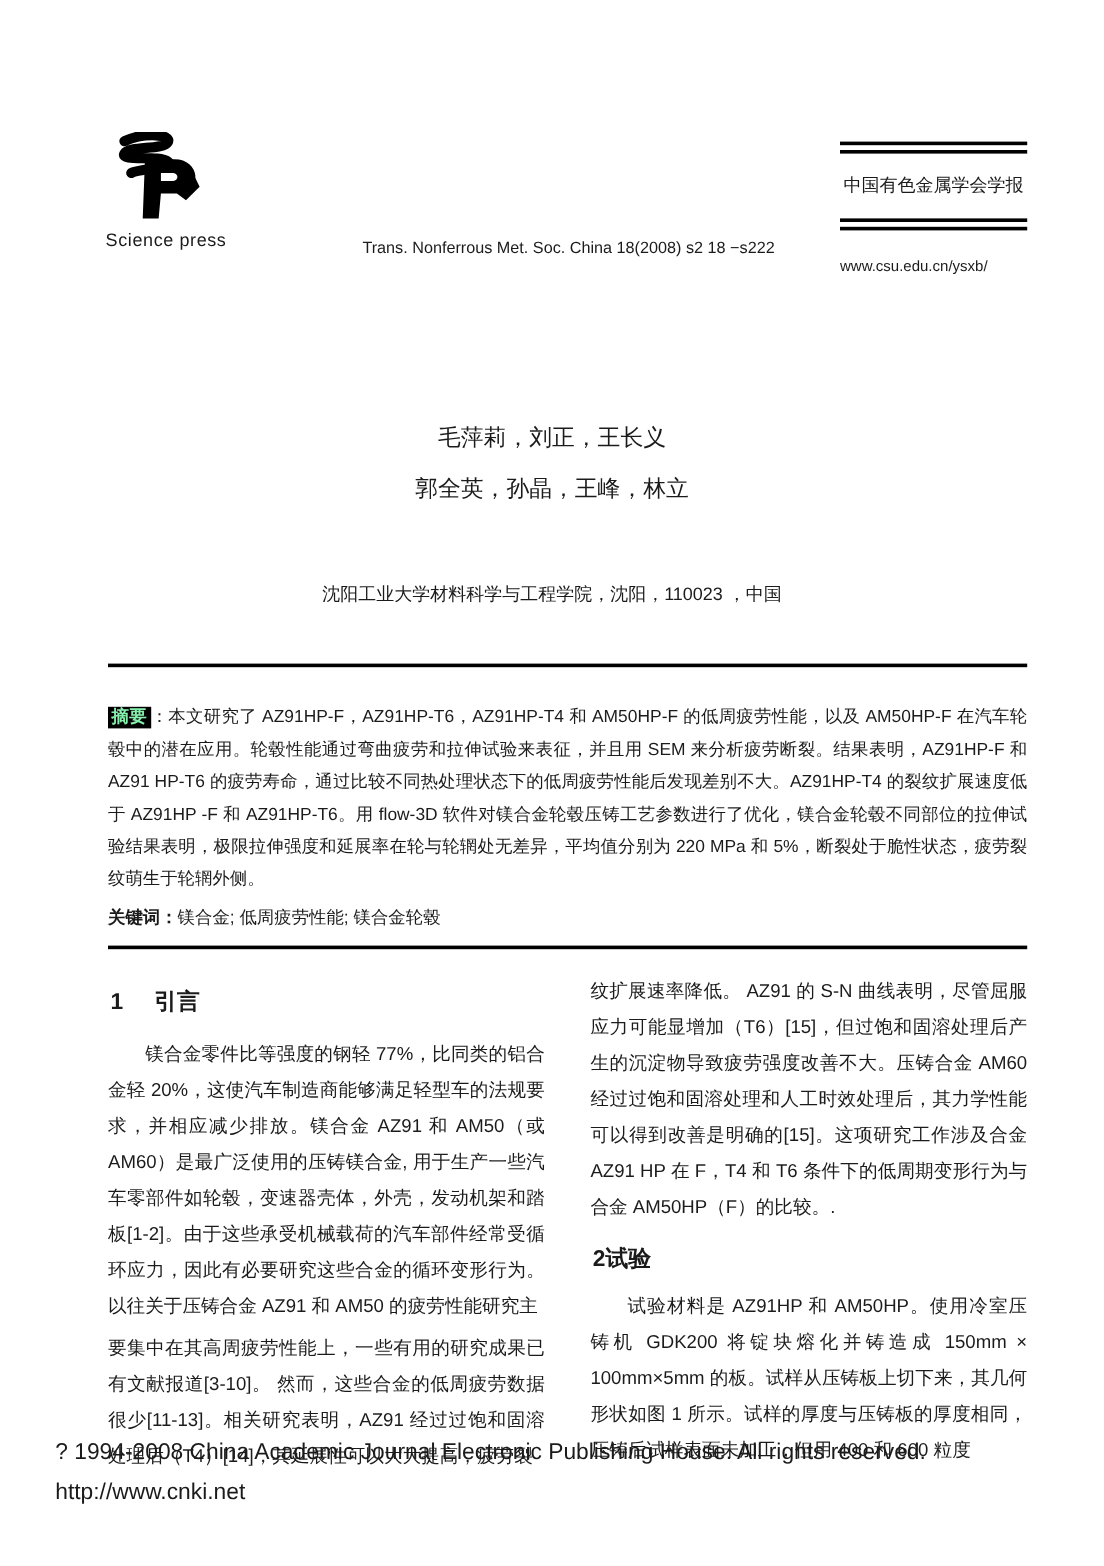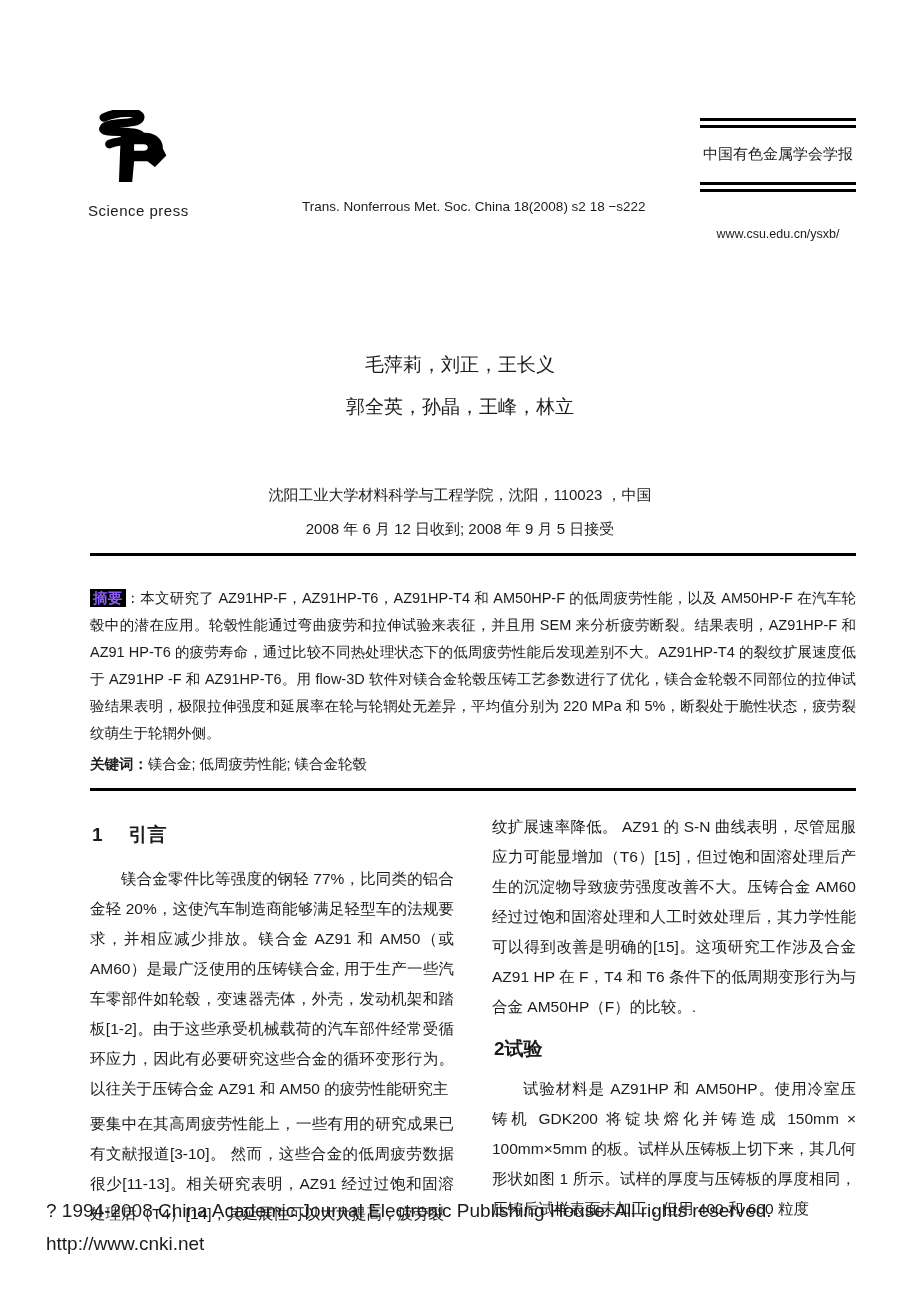--- a/index.html
+++ b/index.html
@@ -10,45 +10,45 @@
     margin:0 auto;
     background:#ffffff;
     color:#1b1b1b;
     font-family:"Liberation Sans", sans-serif;
     overflow:hidden;
   }
 
   
   .logo-block { position:absolute; left:88px; top:110px; width:120px; }
   .logo-svg { display:block; width:96px; height:74px; }
-  .publisher-name { margin-top:18px; font-size:15px; letter-spacing:0.5px; }
+  .publisher-name { margin-top:8px; font-size:15px; letter-spacing:0.5px; }
 
   .citation { position:absolute; left:278px; top:199px; font-size:13.5px;margin-left:24px; }
 
   .journal-block { position:absolute; right:64px; top:118px; width:156px; }
   .dbar { height:10px; border-top:3px solid #000; border-bottom:3px solid #000; }
   .society { margin:17px 0 18px; font-size:15px; text-align:center; white-space:nowrap; }
-  .website { margin-top:35px; font-size:12.5px; text-align:center; }
+  .website { margin-top:23px; font-size:12.5px; text-align:left; }
 
   
   .art-title { position:absolute; top:292px; left:0; right:0; text-align:center;
                font-size:23px; font-weight:bold; letter-spacing:1px; }
   .authors-1 { position:absolute; top:352px; left:0; right:0; text-align:center; font-size:19px; }
   .authors-2 { position:absolute; top:394px; left:0; right:0; text-align:center; font-size:19px; }
   .affiliation { position:absolute; top:486px; left:0; right:0; text-align:center; font-size:15px; }
   .dates { position:absolute; top:520px; left:0; right:0; text-align:center; font-size:15px; }
 
   .rule { position:absolute; left:90px; width:766px; height:3px; background:#000; }
   .rule-1 { top:553px; }
   .rule-2 { top:788px; }
 
   
   .abstract { position:absolute; top:585px; left:90px; width:766px;
               font-size:14.5px; line-height:27px; text-align:justify; }
-  .abstract-label { background:#000; color:#8b5cf6; font-weight:bold; padding:1px 3px; }
+  .abstract-label { background:#000; color:#86efac; font-weight:bold; padding:1px 3px; }
   .keywords { position:absolute; top:755px; left:90px; width:766px; font-size:14.5px; }
   .kw-label { font-weight:bold; }
 
   
   .columns { position:absolute; top:812px; left:90px; width:766px; display:flex; gap:38px; }
   .col { width:370px; }
   .sec-heading { font-size:19px; font-weight:bold; margin:10px 0 16px 2px; }
   .hsp { display:inline-block; width:26px; }
   .col p { font-size:15.5px; line-height:30px; text-align:justify; }
   .p-indent { text-indent:2em; }
@@ -78,21 +78,20 @@
   <div class="journal-block">
     <div class="dbar"></div>
     <div class="society">中国有色金属学会学报</div>
     <div class="dbar"></div>
     <div class="website">www.csu.edu.cn/ysxb/</div>
   </div>
 
   <div class="authors-1">毛萍莉，刘正，王长义</div>
   <div class="authors-2">郭全英，孙晶，王峰，林立</div>
   <div class="affiliation">沈阳工业大学材料科学与工程学院，沈阳，110023 ，中国</div>
-  <div class="dates">2008 年 6 月 12 日收到; 2008 年 9 月 5 日接受</div>
 
   <div class="rule rule-1"></div>
 
   <p class="abstract"><span class="abstract-label">摘要</span><span>：本文研究了 AZ91HP-F，AZ91HP-T6，AZ91HP-T4 和 AM50HP-F 的低周疲劳性能，以及 AM50HP-F 在汽车轮毂中的潜在应用。轮毂性能通过弯曲疲劳和拉伸试验来表征，并且用 SEM 来分析疲劳断裂。结果表明，AZ91HP-F 和 AZ91 HP-T6 的疲劳寿命，通过比较不同热处理状态下的低周疲劳性能后发现差别不大。AZ91HP-T4 的裂纹扩展速度低于 AZ91HP -F 和 AZ91HP-T6。用 flow-3D 软件对镁合金轮毂压铸工艺参数进行了优化，镁合金轮毂不同部位的拉伸试验结果表明，极限拉伸强度和延展率在轮与轮辋处无差异，平均值分别为 220 MPa 和 5%，断裂处于脆性状态，疲劳裂纹萌生于轮辋外侧。</span></p>
 
   <p class="keywords"><span class="kw-label">关键词：</span><span>镁合金; 低周疲劳性能; 镁合金轮毂</span></p>
 
   <div class="rule rule-2"></div>
 
   <div class="columns">

